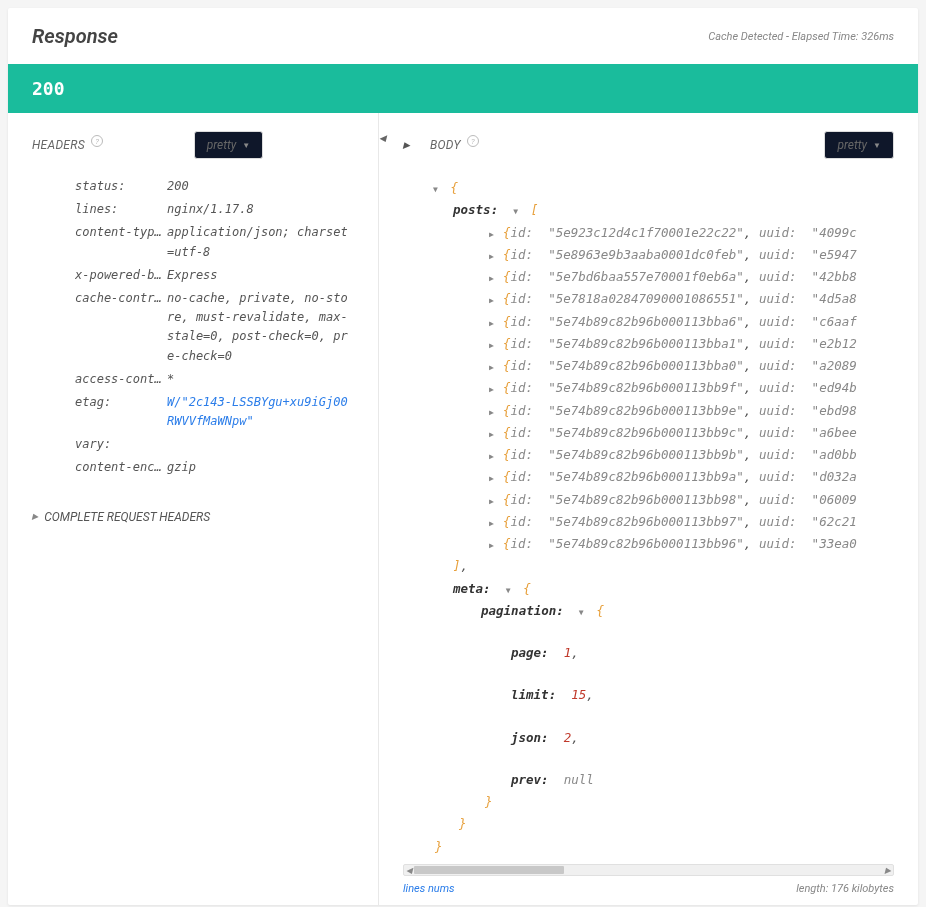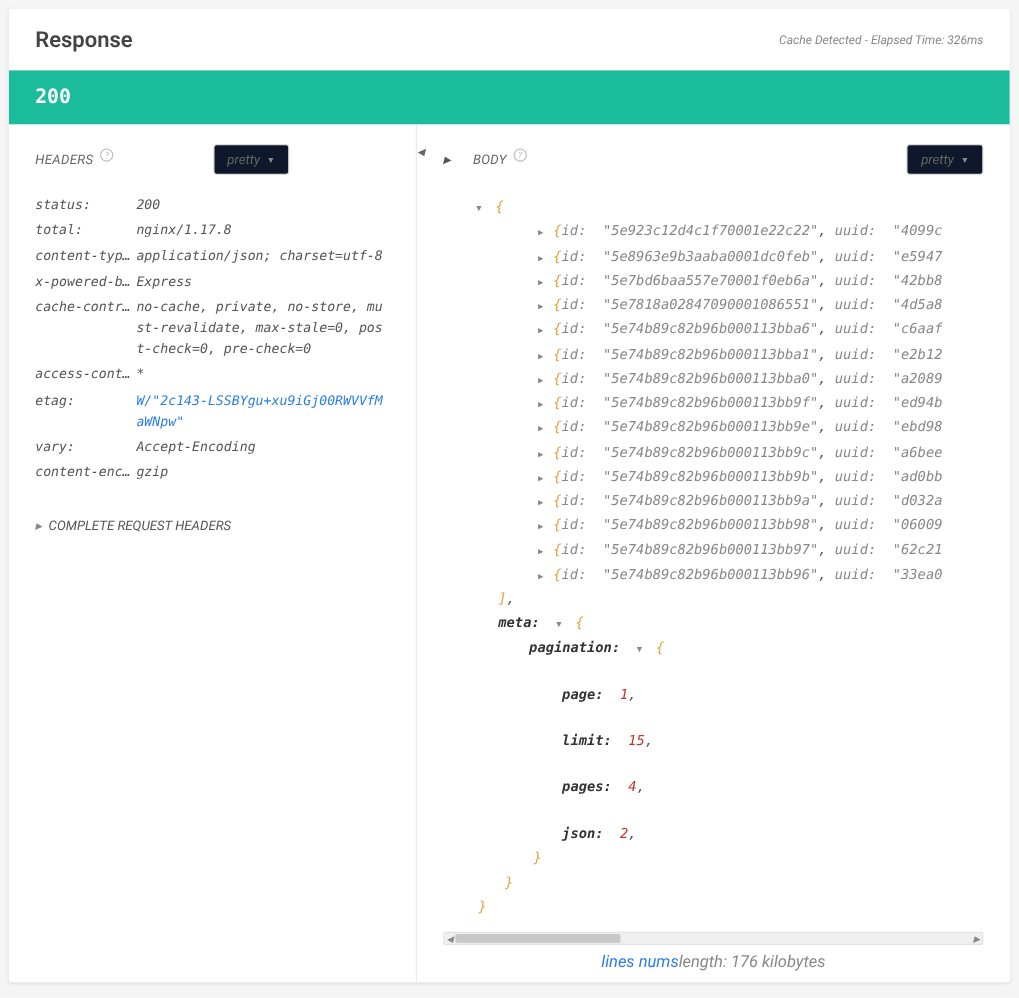--- a/index.html
+++ b/index.html
@@ -19,20 +19,21 @@
 .card-header {
   display: flex;
   align-items: center;
   justify-content: space-between;
   padding: 16px 24px;
 }
 .card-header h2 {
   font-size: 20px;
   font-weight: 600;
   color: #444;
+  font-style: italic;
 }
 .cache-note {
   font-size: 11px;
   color: #888;
   font-style: italic;
 }
 .status-bar {
   background: #1abc9c;
   color: #fff;
   padding: 14px 24px;
@@ -117,20 +118,21 @@
   gap: 6px;
   background: #0f172a;
 }
 .dropdown .caret { font-size: 8px; color: #888; }
 
 .htable {
   font-family: "Menlo","Consolas",monospace;
   font-size: 12px;
   color: #555;
   line-height: 1.6;
+  margin-left: 43px;
 }
 .hrow { display: flex; margin-bottom: 4px; }
 .hkey {
   flex: 0 0 92px;
   white-space: nowrap;
   overflow: hidden;
   text-overflow: ellipsis;
 }
 .hval {
   flex: 1;
@@ -199,22 +201,22 @@
   position: absolute;
   top: 0;
   font-size: 8px;
   color: #888;
   padding: 1px 2px;
 }
 .scroll-arrow.l { left: 0; }
 .scroll-arrow.r { right: 0; }
 .body-footer {
   display: flex;
-  justify-content: center;
-  font-size: 15px;
+  justify-content: space-between;
+  font-size: 11px;
   margin-top: 6px;
 }
 .body-footer .lines { color: #2b7de9; }
 .body-footer .length { color: #888; }
 </style>
 </head>
 <body>
 
 <div class="card">
 
@@ -241,21 +243,21 @@
         </div>
       </div>
       <span class="panel-collapse-left">◀</span>
 
       <div class="htable" id="headers-table">
           <div class="hrow">
             <div class="hkey">status:</div>
             <div class="hval">200</div>
           </div>
           <div class="hrow">
-            <div class="hkey">total:</div>
+            <div class="hkey">lines:</div>
             <div class="hval">nginx/1.17.8</div>
           </div>
           <div class="hrow">
             <div class="hkey">content-typ…</div>
             <div class="hval">application/json; charset=utf-8</div>
           </div>
           <div class="hrow">
             <div class="hkey">x-powered-b…</div>
             <div class="hval">Express</div>
           </div>
@@ -266,21 +268,20 @@
           <div class="hrow">
             <div class="hkey">access-cont…</div>
             <div class="hval">*</div>
           </div>
           <div class="hrow">
             <div class="hkey">etag:</div>
             <div class="hval link">W/"2c143-LSSBYgu+xu9iGj00RWVVfMaWNpw"</div>
           </div>
           <div class="hrow">
             <div class="hkey">vary:</div>
-            <div class="hval">Accept-Encoding</div>
           </div>
           <div class="hrow">
             <div class="hkey">content-enc…</div>
             <div class="hval">gzip</div>
           </div>
         </div>
 
       <div class="complete-headers">
         <span class="tri">▶</span>
         <span>COMPLETE REQUEST HEADERS</span>
@@ -297,42 +298,43 @@
           <span class="help-icon">?</span>
         </div>
         <div class="dropdown">
           <span>pretty</span>
           <span class="caret">▼</span>
         </div>
       </div>
 
       <div class="json-wrap" id="json-body">
           <div class="jrow-root"><span class="toggle">▼</span> <span class="brace">{</span></div>
+          <div class="jrow-posts"><span class="jkey">posts:</span>&nbsp; <span class="toggle">▼</span> <span class="bracket">[</span></div>
           <div class="jrow-item"><span class="toggle">▶</span><span class="jpunc">{</span><span class="jfield">id:</span>&nbsp; <span class="jstr">"5e923c12d4c1f70001e22c22"</span><span class="comma">,</span> <span class="jfield">uuid:</span>&nbsp; <span class="jstr">"4099c</span></div>
           <div class="jrow-item"><span class="toggle">▶</span><span class="jpunc">{</span><span class="jfield">id:</span>&nbsp; <span class="jstr">"5e8963e9b3aaba0001dc0feb"</span><span class="comma">,</span> <span class="jfield">uuid:</span>&nbsp; <span class="jstr">"e5947</span></div>
           <div class="jrow-item"><span class="toggle">▶</span><span class="jpunc">{</span><span class="jfield">id:</span>&nbsp; <span class="jstr">"5e7bd6baa557e70001f0eb6a"</span><span class="comma">,</span> <span class="jfield">uuid:</span>&nbsp; <span class="jstr">"42bb8</span></div>
           <div class="jrow-item"><span class="toggle">▶</span><span class="jpunc">{</span><span class="jfield">id:</span>&nbsp; <span class="jstr">"5e7818a02847090001086551"</span><span class="comma">,</span> <span class="jfield">uuid:</span>&nbsp; <span class="jstr">"4d5a8</span></div>
           <div class="jrow-item"><span class="toggle">▶</span><span class="jpunc">{</span><span class="jfield">id:</span>&nbsp; <span class="jstr">"5e74b89c82b96b000113bba6"</span><span class="comma">,</span> <span class="jfield">uuid:</span>&nbsp; <span class="jstr">"c6aaf</span></div>
           <div class="jrow-item"><span class="toggle">▶</span><span class="jpunc">{</span><span class="jfield">id:</span>&nbsp; <span class="jstr">"5e74b89c82b96b000113bba1"</span><span class="comma">,</span> <span class="jfield">uuid:</span>&nbsp; <span class="jstr">"e2b12</span></div>
           <div class="jrow-item"><span class="toggle">▶</span><span class="jpunc">{</span><span class="jfield">id:</span>&nbsp; <span class="jstr">"5e74b89c82b96b000113bba0"</span><span class="comma">,</span> <span class="jfield">uuid:</span>&nbsp; <span class="jstr">"a2089</span></div>
           <div class="jrow-item"><span class="toggle">▶</span><span class="jpunc">{</span><span class="jfield">id:</span>&nbsp; <span class="jstr">"5e74b89c82b96b000113bb9f"</span><span class="comma">,</span> <span class="jfield">uuid:</span>&nbsp; <span class="jstr">"ed94b</span></div>
           <div class="jrow-item"><span class="toggle">▶</span><span class="jpunc">{</span><span class="jfield">id:</span>&nbsp; <span class="jstr">"5e74b89c82b96b000113bb9e"</span><span class="comma">,</span> <span class="jfield">uuid:</span>&nbsp; <span class="jstr">"ebd98</span></div>
           <div class="jrow-item"><span class="toggle">▶</span><span class="jpunc">{</span><span class="jfield">id:</span>&nbsp; <span class="jstr">"5e74b89c82b96b000113bb9c"</span><span class="comma">,</span> <span class="jfield">uuid:</span>&nbsp; <span class="jstr">"a6bee</span></div>
           <div class="jrow-item"><span class="toggle">▶</span><span class="jpunc">{</span><span class="jfield">id:</span>&nbsp; <span class="jstr">"5e74b89c82b96b000113bb9b"</span><span class="comma">,</span> <span class="jfield">uuid:</span>&nbsp; <span class="jstr">"ad0bb</span></div>
           <div class="jrow-item"><span class="toggle">▶</span><span class="jpunc">{</span><span class="jfield">id:</span>&nbsp; <span class="jstr">"5e74b89c82b96b000113bb9a"</span><span class="comma">,</span> <span class="jfield">uuid:</span>&nbsp; <span class="jstr">"d032a</span></div>
           <div class="jrow-item"><span class="toggle">▶</span><span class="jpunc">{</span><span class="jfield">id:</span>&nbsp; <span class="jstr">"5e74b89c82b96b000113bb98"</span><span class="comma">,</span> <span class="jfield">uuid:</span>&nbsp; <span class="jstr">"06009</span></div>
           <div class="jrow-item"><span class="toggle">▶</span><span class="jpunc">{</span><span class="jfield">id:</span>&nbsp; <span class="jstr">"5e74b89c82b96b000113bb97"</span><span class="comma">,</span> <span class="jfield">uuid:</span>&nbsp; <span class="jstr">"62c21</span></div>
           <div class="jrow-item"><span class="toggle">▶</span><span class="jpunc">{</span><span class="jfield">id:</span>&nbsp; <span class="jstr">"5e74b89c82b96b000113bb96"</span><span class="comma">,</span> <span class="jfield">uuid:</span>&nbsp; <span class="jstr">"33ea0</span></div>
           <div class="jrow-posts"><span class="bracket">]</span><span class="comma">,</span></div>
           <div class="jrow-meta"><span class="jkey">meta:</span>&nbsp; <span class="toggle">▼</span> <span class="brace">{</span></div>
           <div class="jrow-pag"><span class="jkey">pagination:</span>&nbsp; <span class="toggle">▼</span> <span class="brace">{</span></div>
           <div class="jrow-pagf"><span class="jkey">page:</span>&nbsp; <span class="jnum">1</span><span class="comma">,</span></div>
           <div class="jrow-pagf"><span class="jkey">limit:</span>&nbsp; <span class="jnum">15</span><span class="comma">,</span></div>
-          <div class="jrow-pagf"><span class="jkey">pages:</span>&nbsp; <span class="jnum">4</span><span class="comma">,</span></div>
           <div class="jrow-pagf"><span class="jkey">json:</span>&nbsp; <span class="jnum">2</span><span class="comma">,</span></div>
+          <div class="jrow-pagf"><span class="jkey">prev:</span>&nbsp; <span class="jnull">null</span></div>
           <div class="indent-close1"><span class="brace">}</span></div>
           <div class="indent-close2"><span class="brace">}</span></div>
           <div class="indent-close3"><span class="brace">}</span></div>
         </div>
 
       <div class="scroll-dummy">
         <span class="scroll-arrow l">◀</span>
         <div class="scroll-thumb"></div>
         <span class="scroll-arrow r">▶</span>
       </div>

